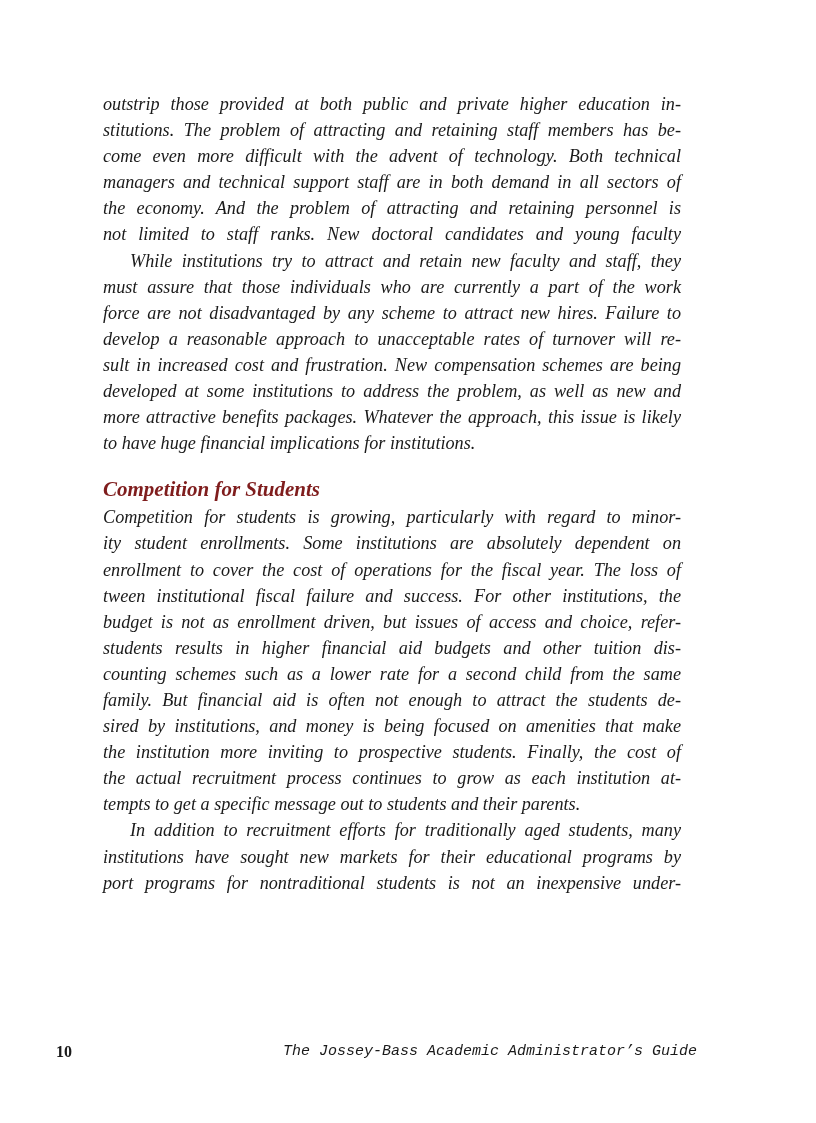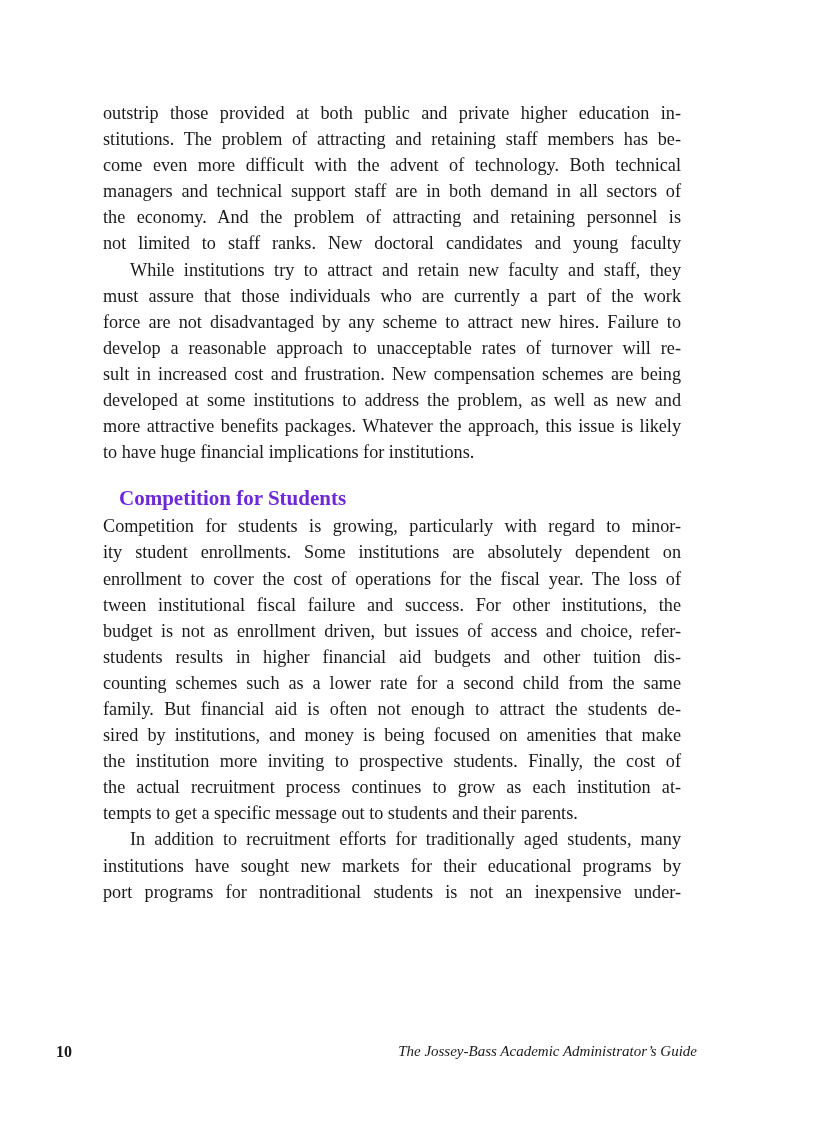--- a/index.html
+++ b/index.html
@@ -1,24 +1,24 @@
 <!DOCTYPE html>
 <html><head>
 <meta charset="utf-8">
 <style>
   html, body { margin:0; padding:0; background:#ffffff; }
   body { width:816px; height:1123px; position:relative; overflow:hidden; font-family:"Liberation Serif","DejaVu Serif",serif; color:#1a1a1a; }
-  .page { position:absolute; left:103px; top:100px; width:578px; }
+  .page { position:absolute; left:103px; top:91px; width:578px;font-style:italic; }
   .line { display:block; height:26.1px; line-height:26.1px; font-size:18.2px; text-align:justify; text-align-last:justify; white-space:nowrap; overflow:visible; }
   .line.last { text-align-last:left; }
   .line.indent { text-indent:27px; }
-  .heading { font-size:21px; font-weight:bold; height:30px; line-height:30px; margin-top:18px; color:#6d28d9;margin-left:16px; }
+  .heading { font-size:21px; font-weight:bold; height:30px; line-height:30px; margin-top:18px; color:#7f1d1d; }
   .footer { position:absolute; top:1043px; left:56px; width:641px; height:24px; font-size:15px; }
   .pagenum { position:absolute; left:0; top:0; font-weight:bold; font-size:16px; }
-  .runhead { position:absolute; right:0; top:0; font-style:italic; font-size:15px; }
+  .runhead { position:absolute; right:0; top:0; font-style:italic; font-size:15px;font-family:Liberation Mono, monospace; }
 </style>
 </head>
 <body>
 
 <div class="page">
   <div>
     <span class="line">outstrip those provided at both public and private higher education in-</span>
     <span class="line">stitutions. The problem of attracting and retaining staff members has be-</span>
     <span class="line">come even more difficult with the advent of technology. Both technical</span>
     <span class="line">managers and technical support staff are in both demand in all sectors of</span>

